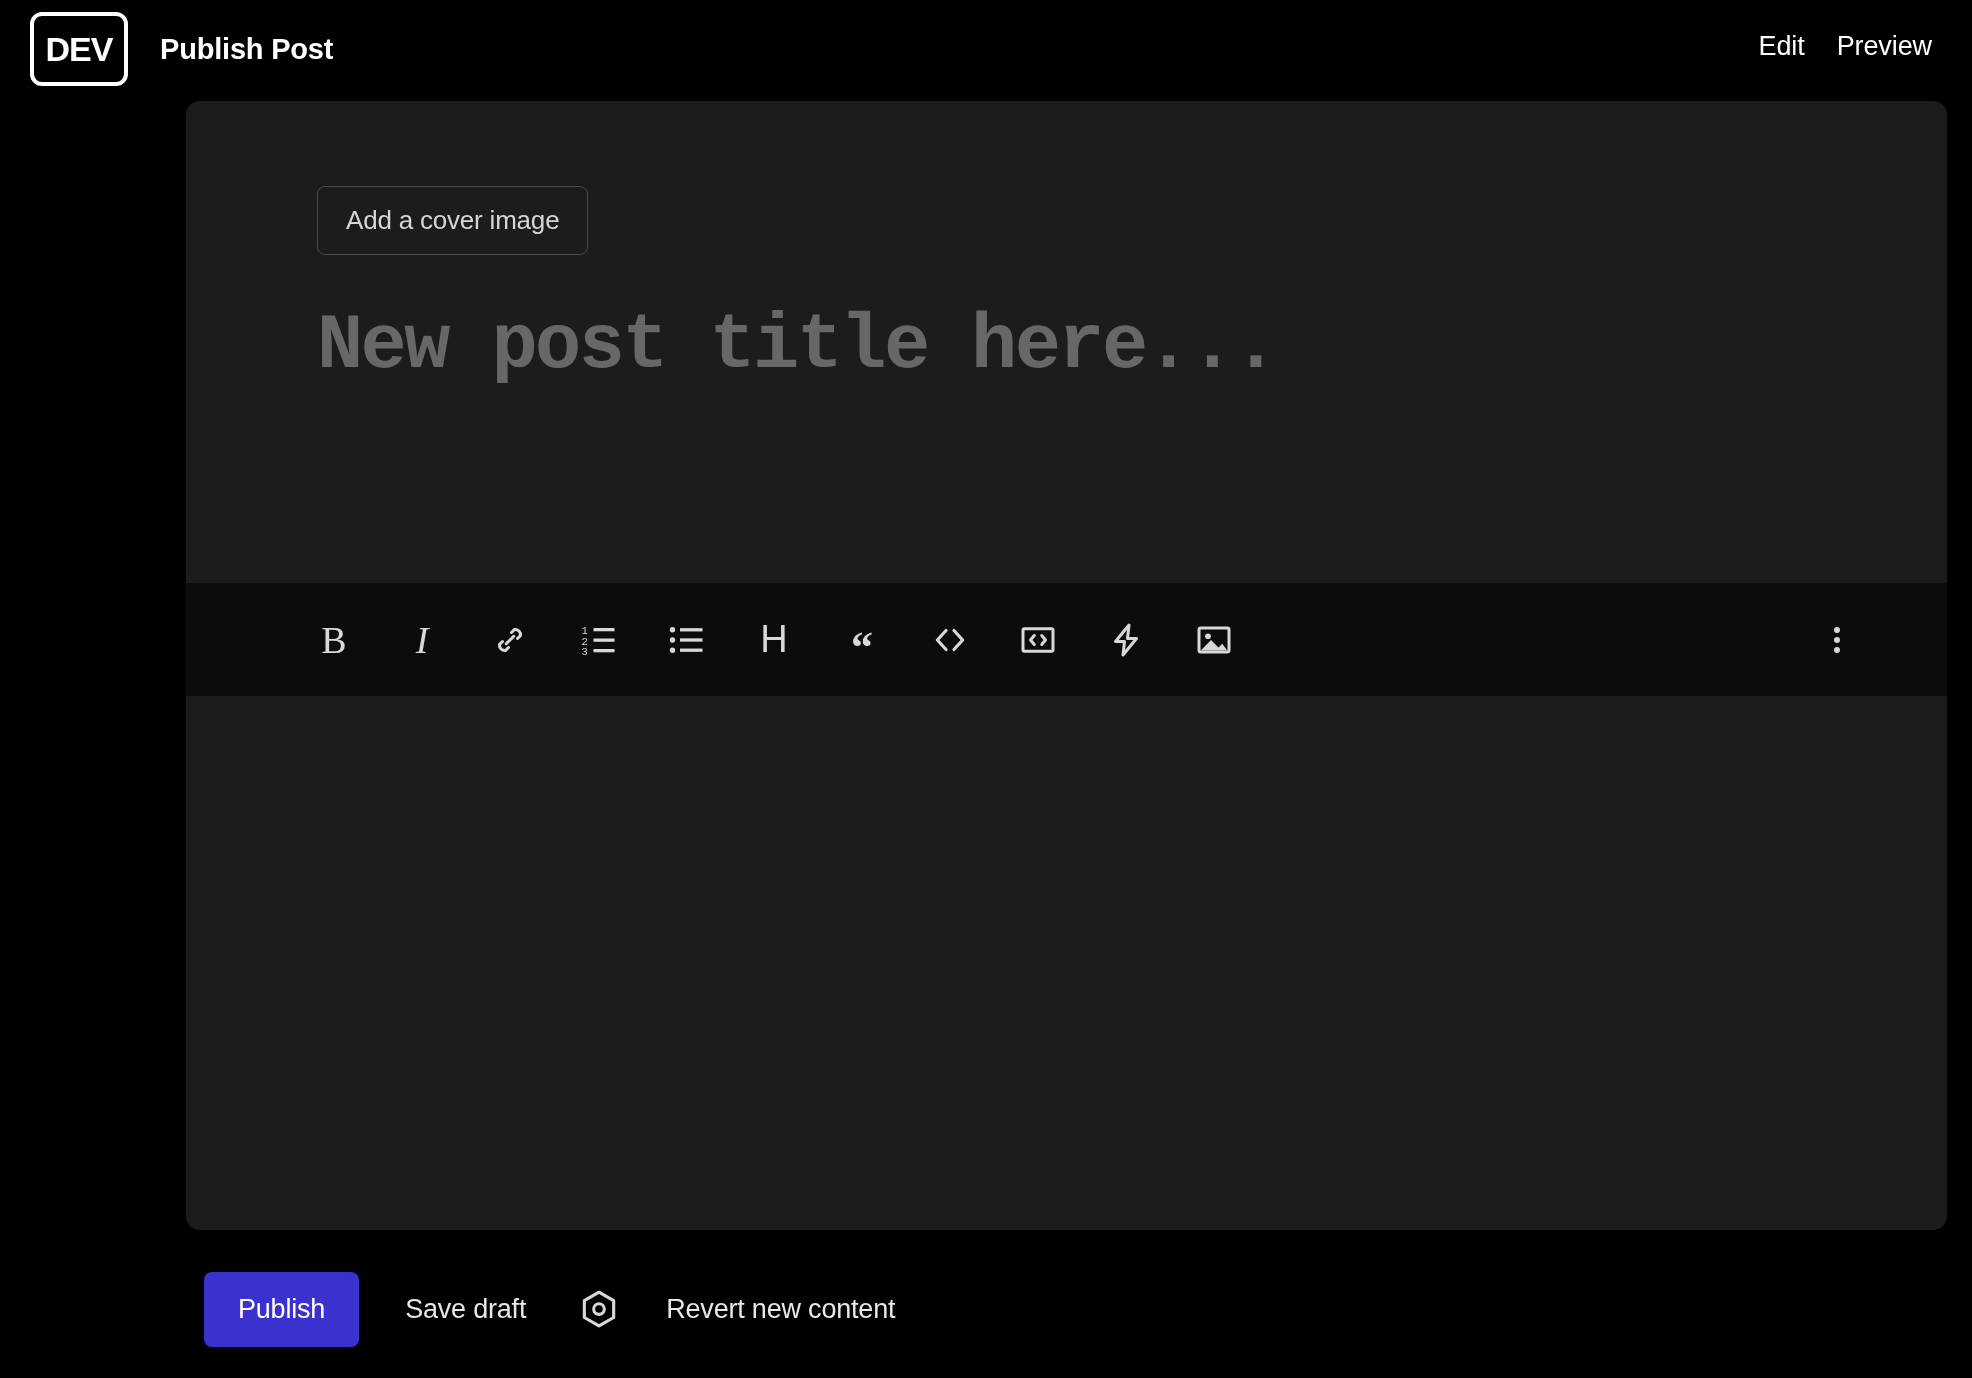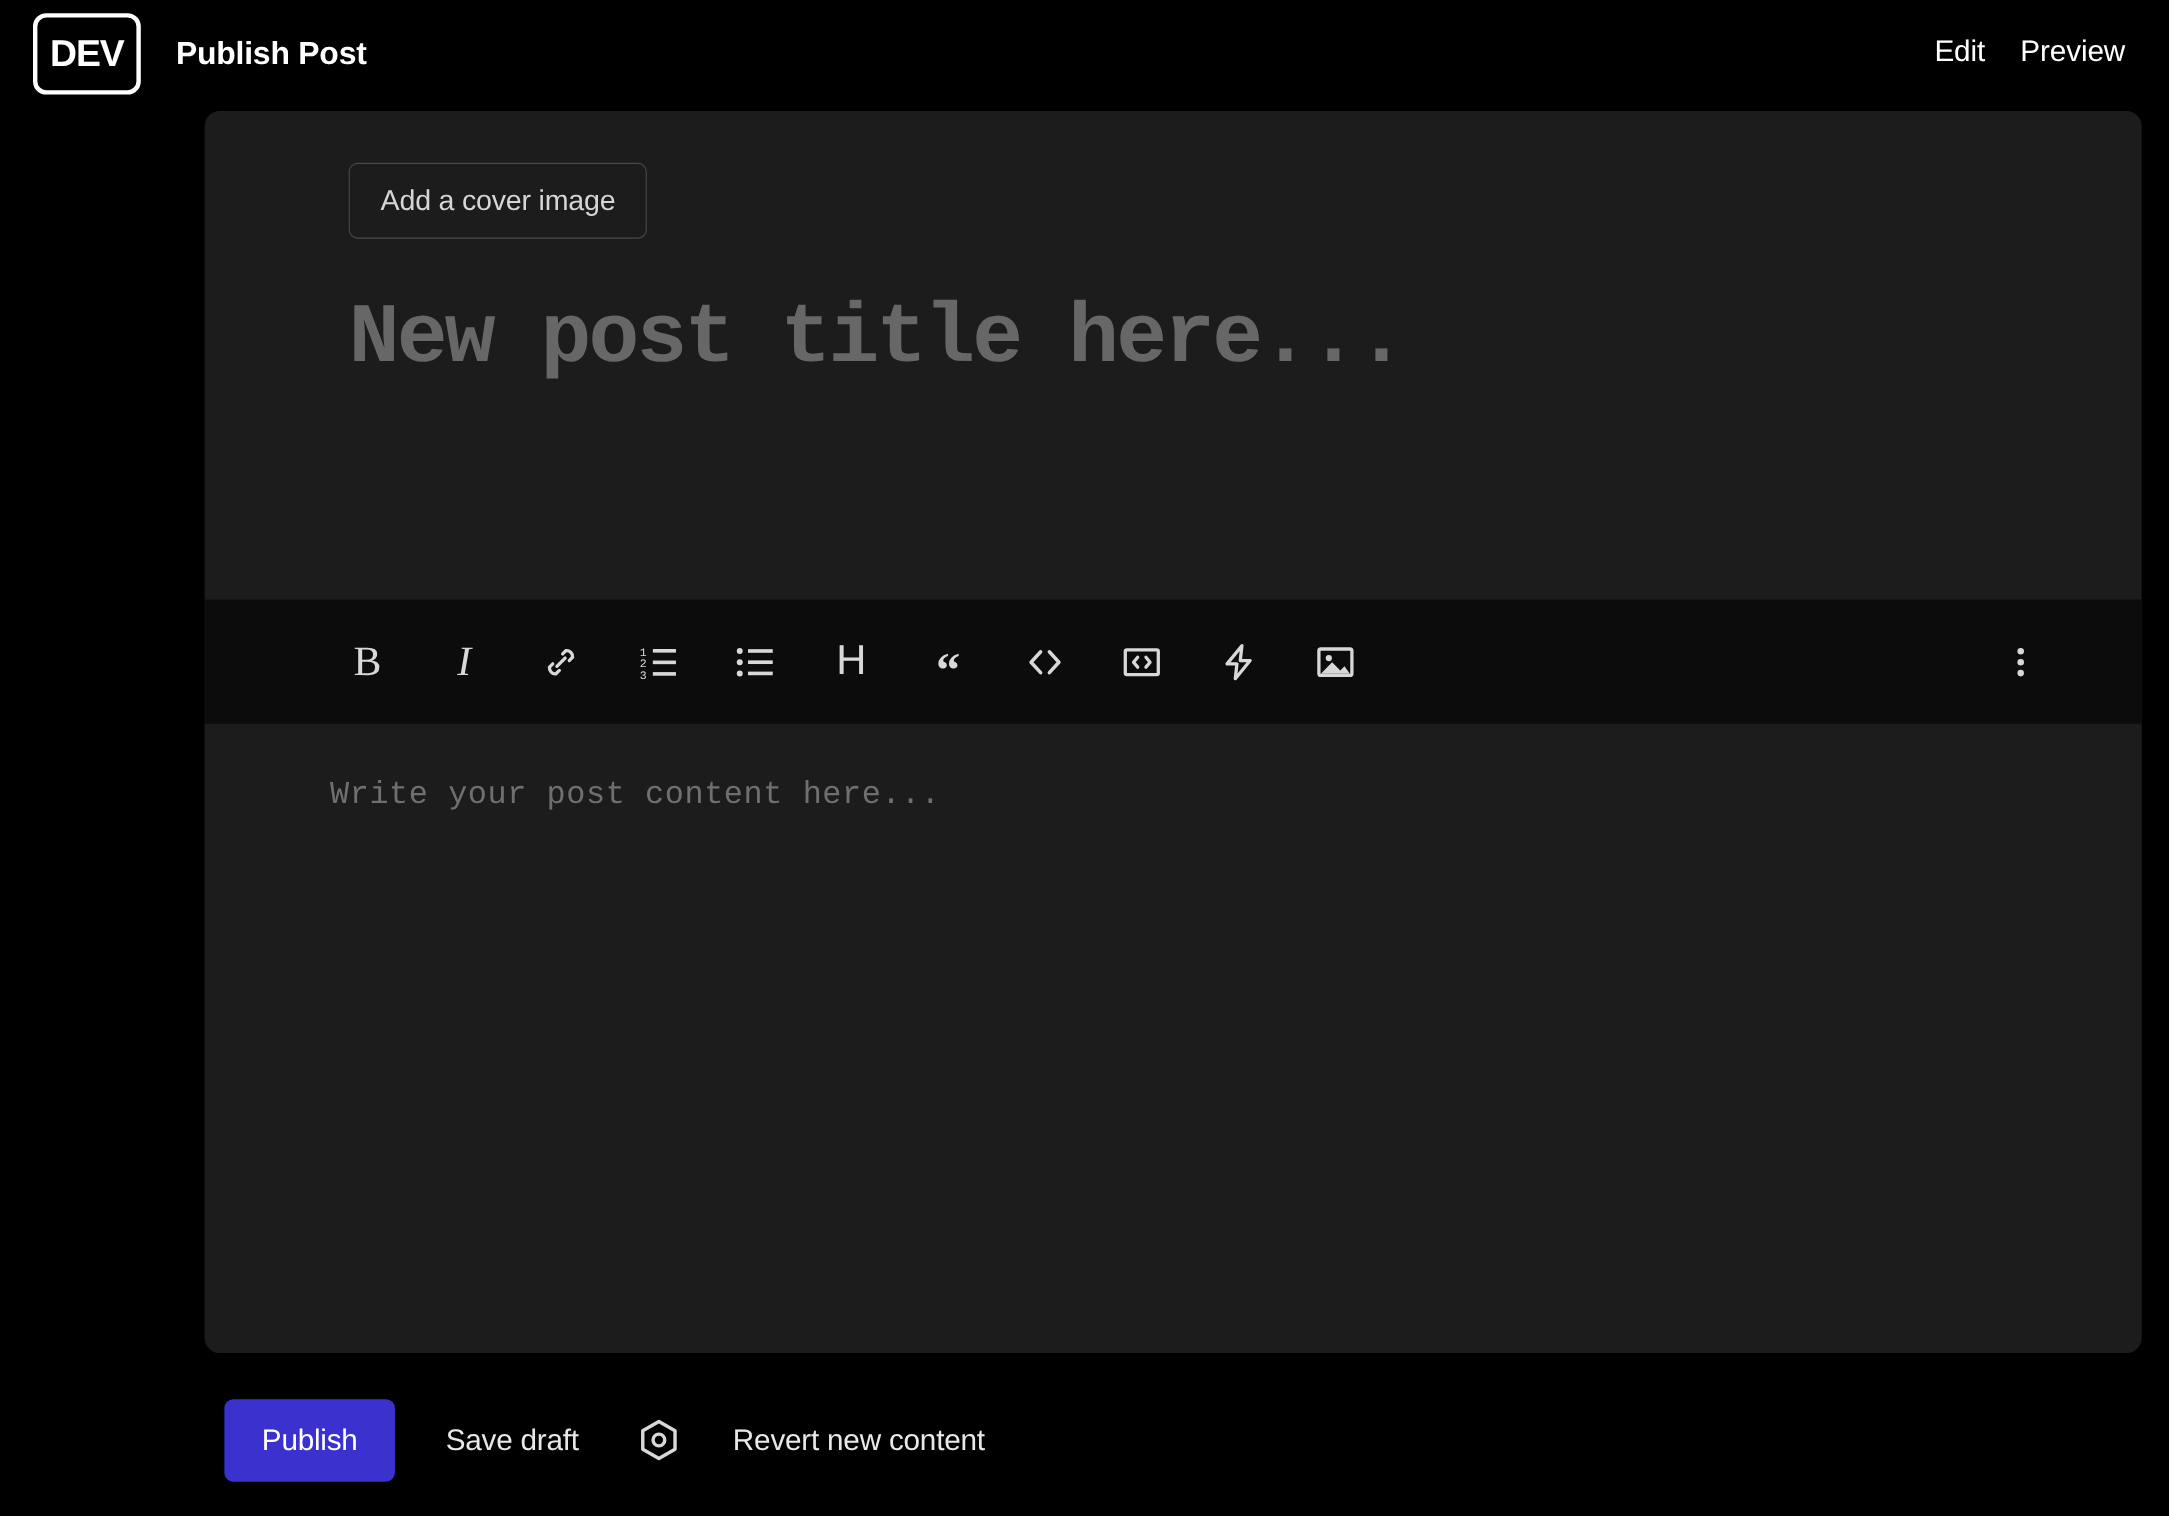--- a/index.html
+++ b/index.html
@@ -45,20 +45,21 @@
     position:absolute;
     left:186px; top:101px;
     width:1761px; height:1129px;
     background:#1c1c1c;
     border-radius:14px;
     overflow:hidden;
   }
   .panel-head{
     padding:47px 0 0 131px;
     height:444px;
+    margin-top:38px;
   }
   .cover-btn{
     display:inline-block;
     padding:18px 28px;
     border:1px solid #4a4a4a;
     border-radius:8px;
     background:transparent;
     color:#d6d6d6;
     font-size:26px;
     font-family:"Liberation Sans", sans-serif;
@@ -255,23 +256,20 @@
 
     <button class="tb-btn">
       <svg width="34" height="34" viewBox="0 0 24 24">
         <circle cx="12" cy="5" r="2.1" fill="currentColor"></circle>
         <circle cx="12" cy="12" r="2.1" fill="currentColor"></circle>
         <circle cx="12" cy="19" r="2.1" fill="currentColor"></circle>
       </svg>
     </button>
   </div>
 
-  <div class="editor-body">
-    <textarea class="content-input" placeholder="Write your post content here..." style=""></textarea>
-  </div>
 </div>
 
 <div class="actionbar">
   <button class="publish-btn">Publish</button>
 
   <button class="text-btn sd-btn">Save draft</button>
 
   <button class="gear-btn">
     <svg width="44" height="44" viewBox="0 0 24 24" fill="none" stroke="#d8d8d8" stroke-width="1.7" stroke-linejoin="round">
       <path d="M12 2.3 L20 6.9 L20 16.1 L12 20.7 L4 16.1 L4 6.9 Z"></path>

